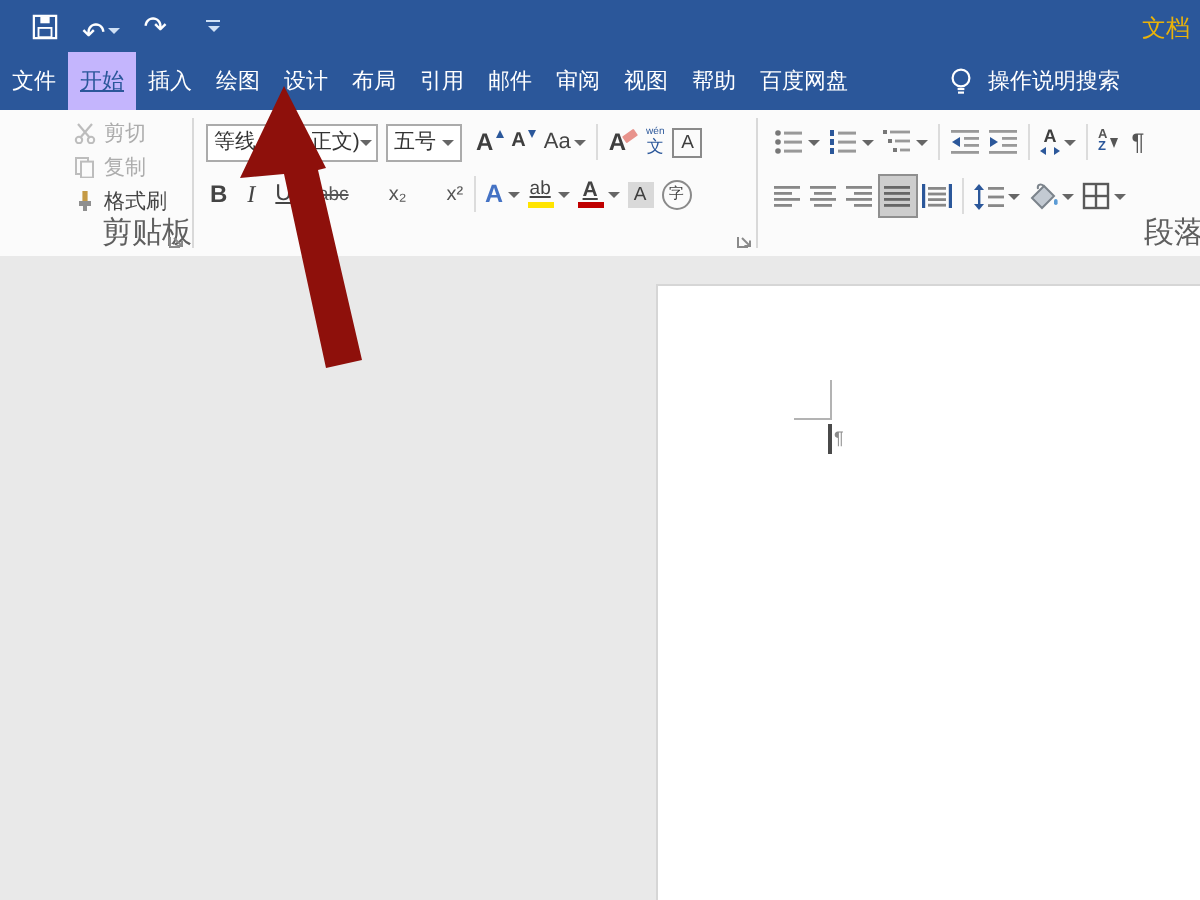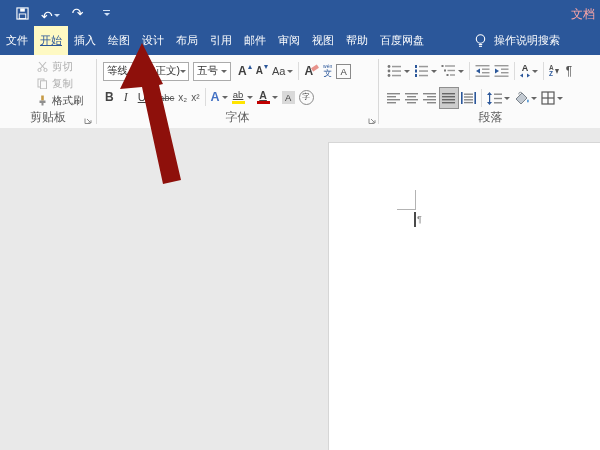--- a/index.html
+++ b/index.html
@@ -7,35 +7,35 @@
        font-family:"Liberation Sans",sans-serif;-webkit-font-smoothing:antialiased;cursor:default;}
   
   .titlebar{position:absolute;top:0;left:0;right:0;height:26px;background:#2b579a;display:flex;align-items:center;}
   .qat{display:flex;align-items:center;gap:0;margin-left:10px;color:#fff;}
   .qbtn{display:flex;align-items:center;justify-content:center;height:22px;padding:0 6px;color:#fff;font-size:14px;}
   .qbtn svg{display:block;}
   .undo-wrap{display:flex;align-items:flex-end;}
   .mini-caret{width:0;height:0;border-left:3px solid transparent;border-right:3px solid transparent;border-top:3.5px solid #cfe0f5;margin:0 0 7px 1px;}
   .qat-custom{display:flex;flex-direction:column;align-items:center;margin-left:8px;}
   .qat-custom .bar{width:7px;height:1px;background:#cfe0f5;margin-bottom:2px;}
-  .doc-title{position:absolute;left:571px;top:6px;color:#fca5a5;font-size:12px;white-space:nowrap;}
+  .doc-title{position:absolute;left:571px;top:6px;color:#eab308;font-size:12px;white-space:nowrap;}
   
   .tabrow{position:absolute;top:26px;left:0;right:0;height:29px;background:#2b579a;display:flex;align-items:stretch;color:#fff;font-size:11px;}
   .tab{display:flex;align-items:center;padding:0 6px;white-space:nowrap;}
-  .tab.active{background:#fef9c3;color:#2b579a;text-decoration:underline;}
+  .tab.active{background:#c4b5fd;color:#2b579a;text-decoration:underline;}
   .tellme{display:flex;align-items:center;margin-left:44px;gap:7px;}
   .tellme svg{display:block;}
   
   .ribbon{position:absolute;top:55px;left:0;right:0;height:73px;background:#fbfbfb;border-bottom:1px solid #d2d2d2;color:#444;}
   .group{position:absolute;top:0;bottom:0;}
   .g-clip{left:0;width:96px;}
   .g-font{left:97px;width:281px;}
   .g-para{left:379px;width:223px;}
   .gsep{position:absolute;top:4px;bottom:4px;width:1px;background:#d9d9d9;}
-  .glabel{position:absolute;bottom:2px;left:0;right:0;text-align:center;font-size:12px;color:#5f5f5f;}
+  .glabel{position:absolute;bottom:2px;left:0;right:0;text-align:right;font-size:15px;color:#5f5f5f;}
   .launcher{position:absolute;bottom:3px;}
   .row{position:absolute;display:flex;align-items:center;}
   .row1{top:6px;}
   .row2{top:32px;}
   .vsep{width:1px;height:18px;background:#dcdcdc;margin:0 3px;}
   .btn{display:flex;align-items:center;justify-content:center;height:20px;padding:0 2px;}
   .dd{width:0;height:0;border-left:3px solid transparent;border-right:3px solid transparent;border-top:3.5px solid #666;margin-left:2px;}
   .dis{color:#adadad;}
   
   .paste-btn{position:absolute;left:3px;top:4px;width:32px;height:53px;display:flex;flex-direction:column;align-items:center;font-size:11px;color:#444;}
@@ -46,21 +46,21 @@
   .combo .dd{margin-left:auto;}
   .fname{width:78px;}
   .fsize{width:30px;margin-left:4px;}
   .glyphA{font-size:12px;font-weight:bold;color:#3e3e3e;line-height:1;}
   .tri-up{width:0;height:0;border-left:2.5px solid transparent;border-right:2.5px solid transparent;border-bottom:4px solid #2b579a;margin:-8px 0 0 1px;}
   .tri-dn{width:0;height:0;border-left:2.5px solid transparent;border-right:2.5px solid transparent;border-top:4px solid #2b579a;margin:-8px 0 0 1px;}
   .bold-b{font-weight:bold;font-size:12px;}
   .ital-i{font-style:italic;font-family:"Liberation Serif",serif;font-size:12px;}
   .und-u{font-size:11.5px;text-decoration:underline;}
   .strike{font-size:9.5px;text-decoration:line-through;color:#555;}
-  .subsup{font-size:10px;color:#555;}
+  .subsup{font-size:10px;color:#555;margin-left:16px;}
   .ruby-stack{display:flex;flex-direction:column;align-items:center;line-height:1;color:#2b579a;}
   .ruby-stack .rb{font-size:5px;}
   .ruby-stack .base{font-size:8.5px;}
   .boxA{width:13px;height:13px;border:1px solid #8a8a8a;display:flex;align-items:center;justify-content:center;font-size:9.5px;color:#3e3e3e;}
   .fx-a{font-size:12.5px;font-weight:bold;color:#4472c4;}
   .hl{display:flex;flex-direction:column;align-items:center;line-height:1;text-decoration:underline;}
   .hl .t{font-size:9.5px;color:#444;}
   .hl .bar{width:13px;height:3.5px;margin-top:1px;}
   .shadeA{width:13px;height:13px;background:#d9d9d9;display:flex;align-items:center;justify-content:center;font-size:9.5px;color:#3e3e3e;}
   .circ{width:13px;height:13px;border:1px solid #8a8a8a;border-radius:50%;display:flex;align-items:center;justify-content:center;font-size:7.5px;color:#3e3e3e;}
@@ -250,21 +250,20 @@
           </span>
             <span class="dd"></span>
         </div>
         <div class="btn">
           <span class="shadeA">A</span>
         </div>
         <div class="btn">
           <span class="circ">字</span>
         </div>
       </div>
-      <div class="glabel">字体</div>
       <svg class="launcher" style="left:271px" width="9" height="9" viewBox="0 0 9 9">
         <polyline points="1,2.5 1,7.5 6,7.5" fill="none" stroke="#8a8a8a"></polyline>
         <line x1="3" y1="3" x2="7" y2="7" stroke="#8a8a8a"></line>
         <polyline points="7,4.2 7,7 4.2,7" fill="none" stroke="#8a8a8a"></polyline>
       </svg>
     </div>
     <div class="gsep" style="left:378px"></div>
 
     <div class="group g-para">
       <div class="row row1" style="left:6px">

